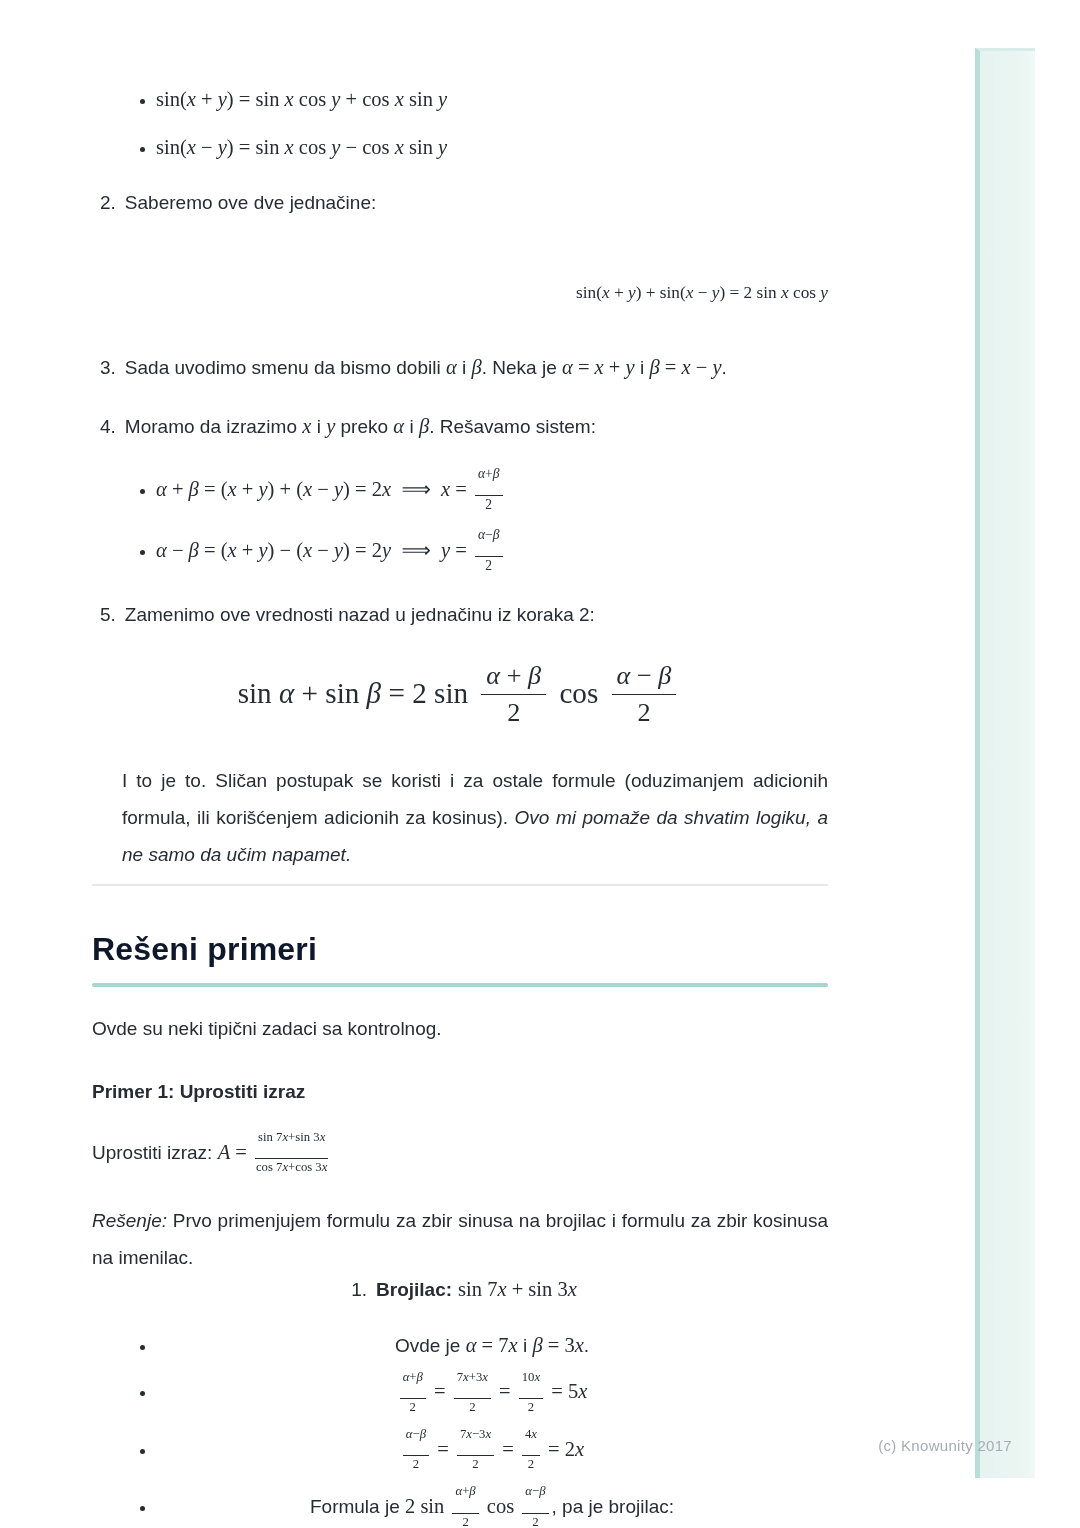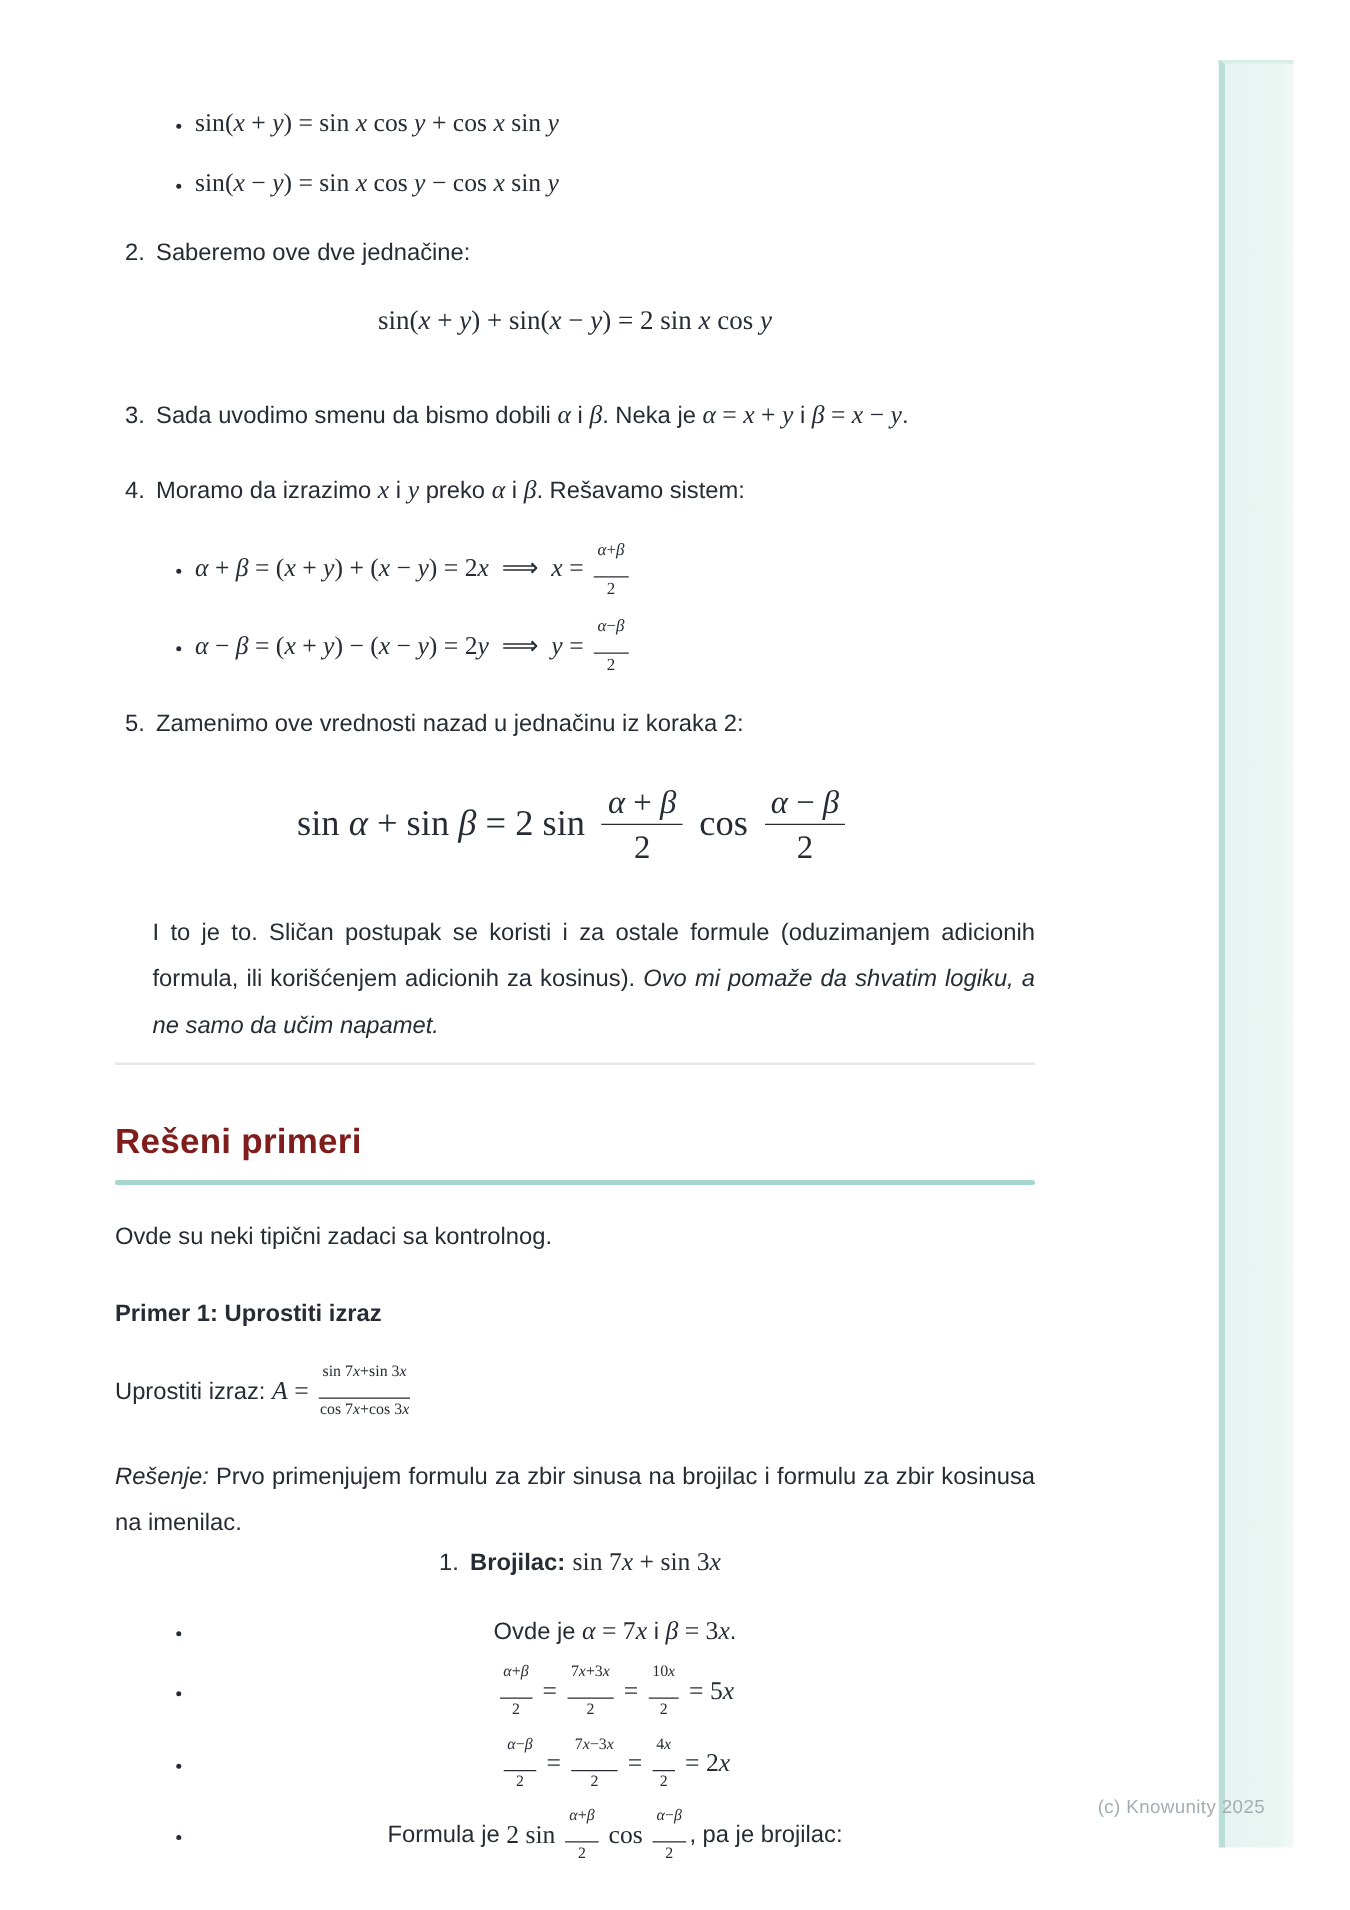--- a/index.html
+++ b/index.html
@@ -50,41 +50,41 @@
   .bold { font-weight: 700; margin-right: 6px; }
   .it { font-style: italic; }
 
   ul.mbullets { list-style: disc outside; margin: 0; padding-left: 64px; }
   ul.mbullets li::marker { color: #272c34; font-size: 0.82em; }
 
   
   .step1 ul.mbullets { margin-top: 30px; }
   .step1 ul.mbullets li + li { margin-top: 21px; }
   .step2 { margin-top: 31px; }
-  .eq-center { text-align: center; margin-top: 26px; font-size: 20px; }
+  .eq-center { text-align: right; margin-top: 66px; font-size: 16px; }
   .step3 { margin-top: 49px; }
   .step4 { margin-top: 33px; }
   .step4 ul.mbullets { margin-top: 28px; }
   .step4 ul.mbullets li + li { margin-top: 15px; }
   .step5 { margin-top: 27px; }
   .eq-display { text-align: center; margin-top: 36px; font-size: 27px; }
   .eq-display .frac { font-size: 0.9em; margin: 0 6px; }
   .eq-display .fnum { padding: 0 5px 3px; }
   .eq-display .fden { padding-top: 3px; }
 
   .closing {
     margin: 33px 0 0 30px; width: 706px;
     text-align: justify; line-height: 1.95;
   }
 
   .divider { border: none; border-top: 2px solid #e8e8ea; margin: 11px 0 0 0; width: 736px; }
 
   .heading {
-    margin: 43px 0 0; font-size: 28px; line-height: 1.25;
-    color: #7f1d1d; font-weight: 700; letter-spacing: 0.2px;
+    margin: 43px 0 0; font-size: 32px; line-height: 1.25;
+    color: #0f172a; font-weight: 700; letter-spacing: 0.2px;
   }
   .heading-rule { height: 4px; background: #a5d6d0; margin-top: 14px; border-radius: 2px; width: 736px; }
 
   .intro { margin: 30px 0 0; }
   .ex-title { margin: 38px 0 0; font-size: 19px; font-weight: 700; }
   .task { margin: 27px 0 0; }
   .task .frac, .ex-bullets .frac { font-size: 0.62em; }
   .solution { margin: 26px 0 0; width: 736px; text-align: justify; line-height: 1.95; }
 
   .ex-steps { margin-top: 19px; text-align: center; }
@@ -210,15 +210,15 @@
                 </span> cos <span class="frac">
                   <span class="fnum"><i>α</i>−<i>β</i></span>
                   <span class="fden">2</span>
                 </span></span>, pa je brojilac:</li>
         </ul>
       </li>
     </ol>
 
   </main>
 
-  <div class="watermark">(c) Knowunity 2025</div>
+  <div class="watermark">(c) Knowunity 2017</div>
 
 </div>
 
 </body></html>

